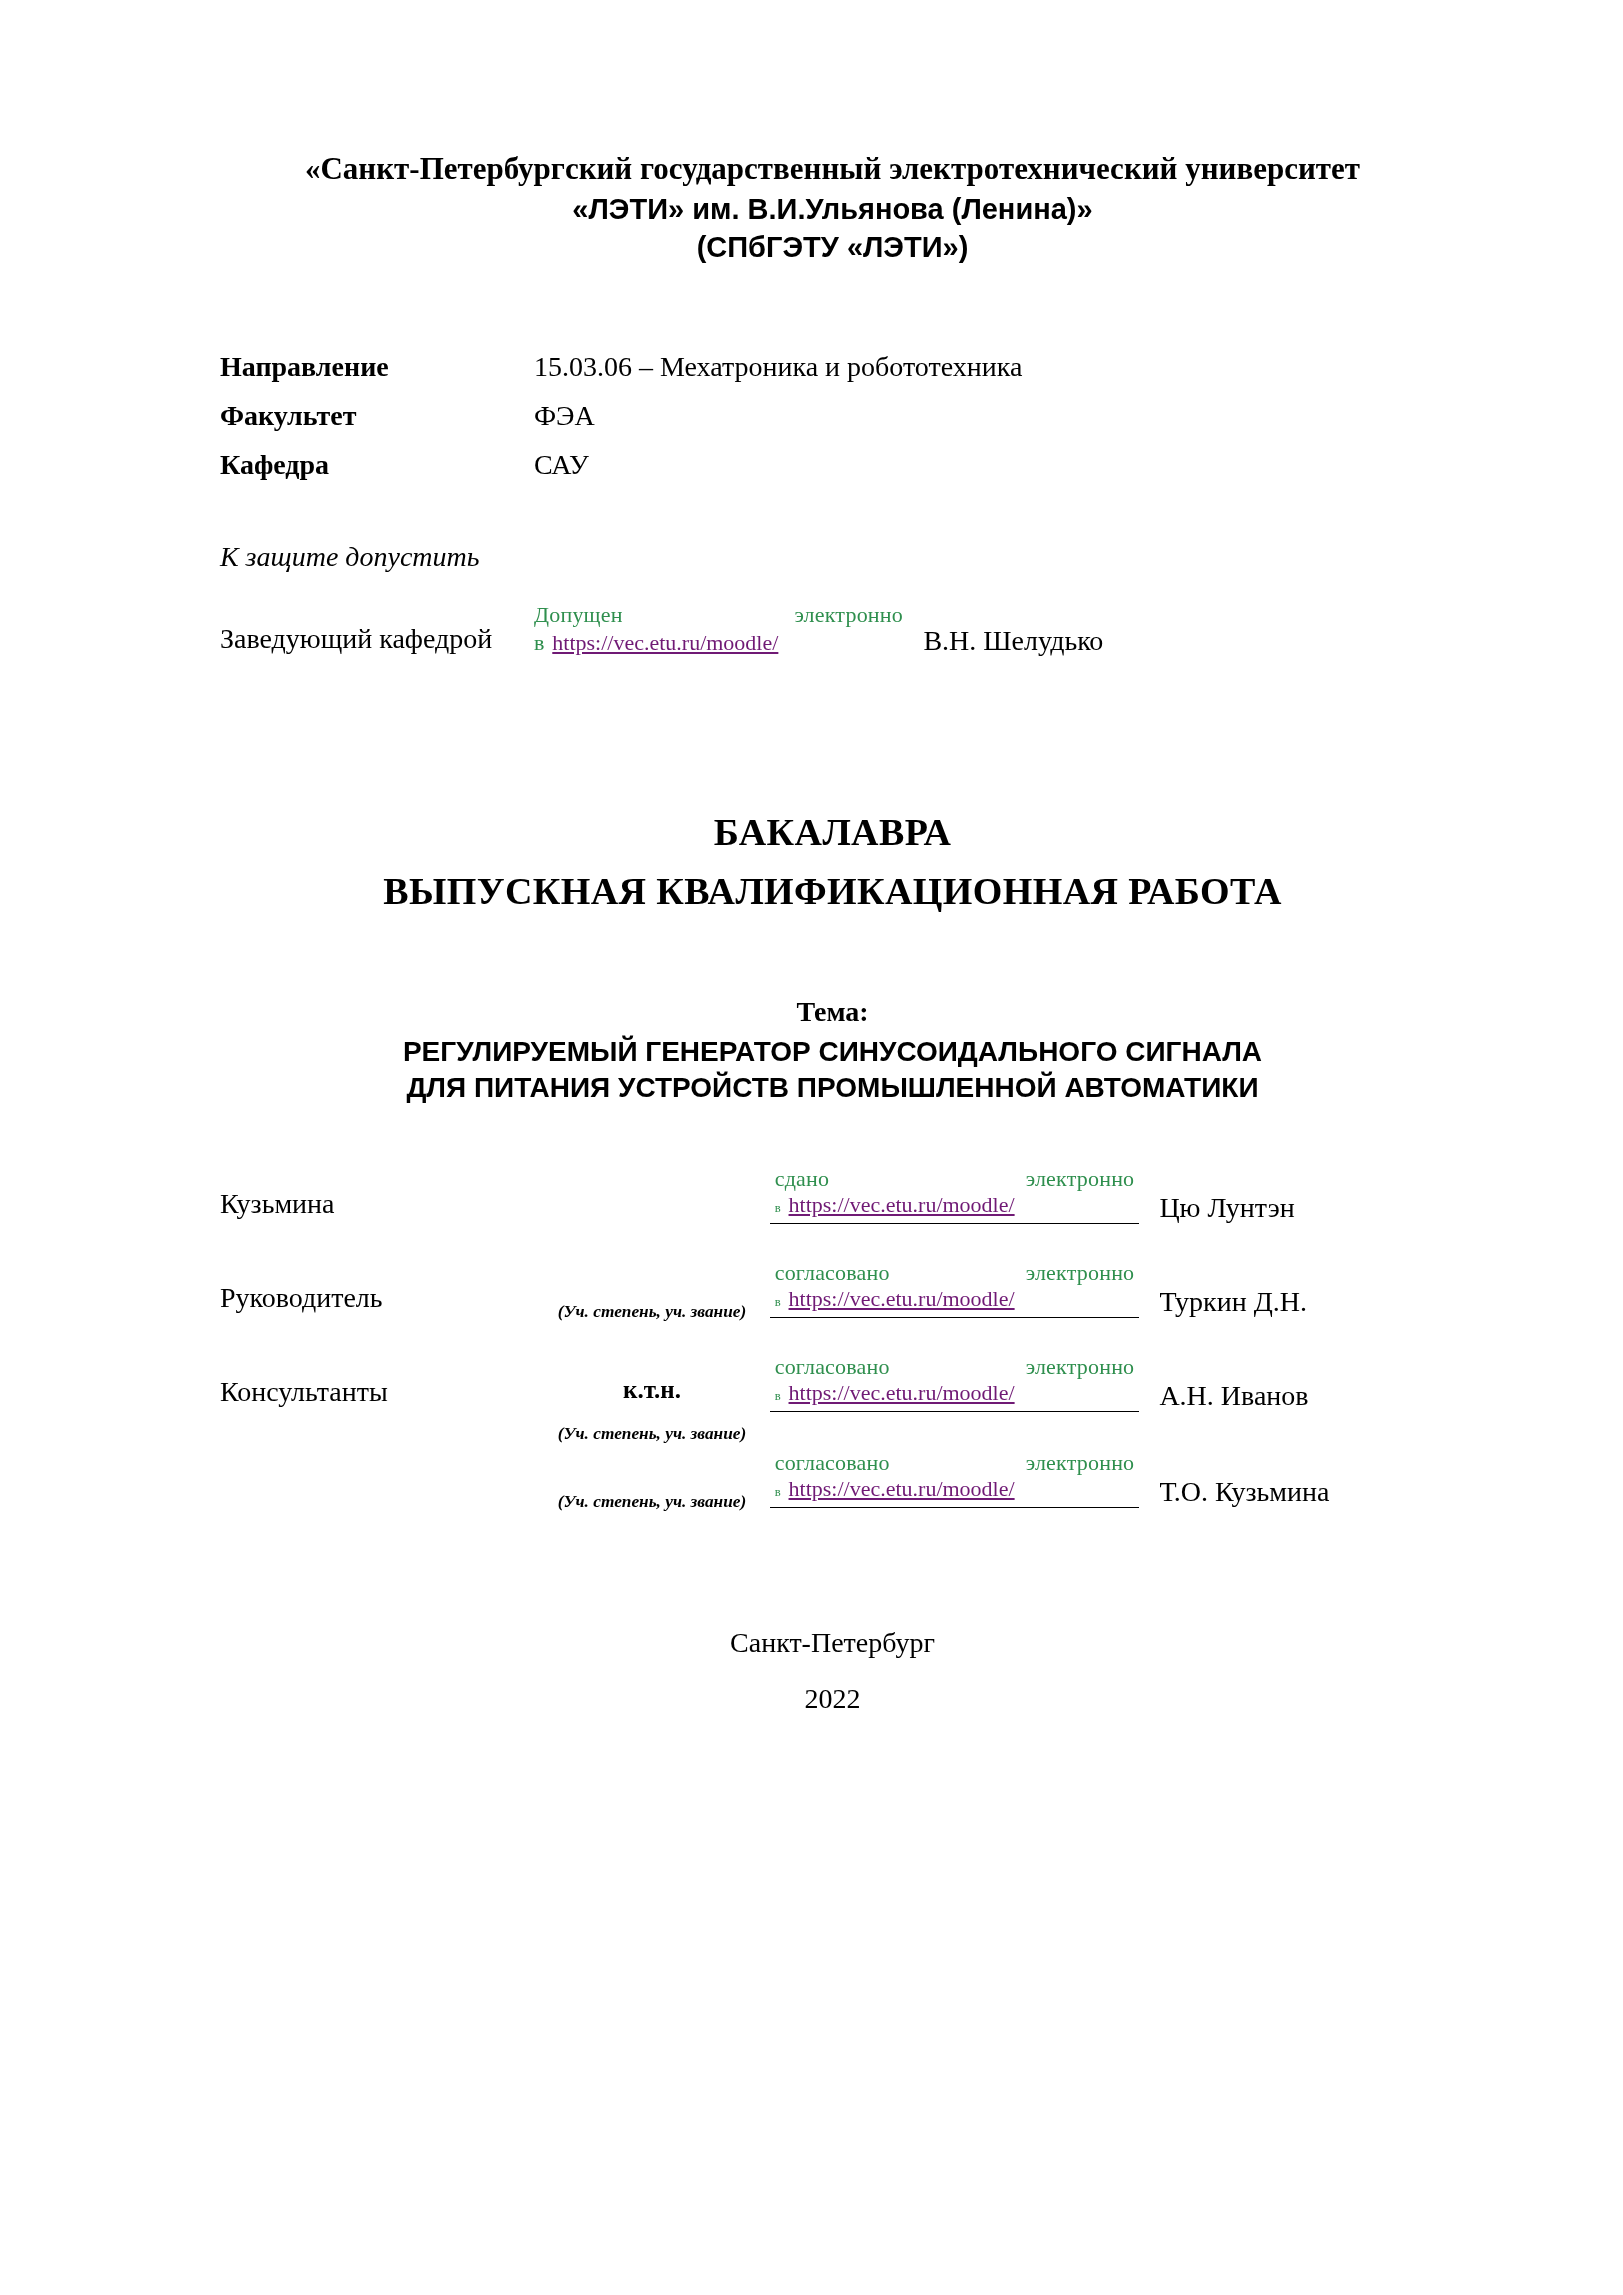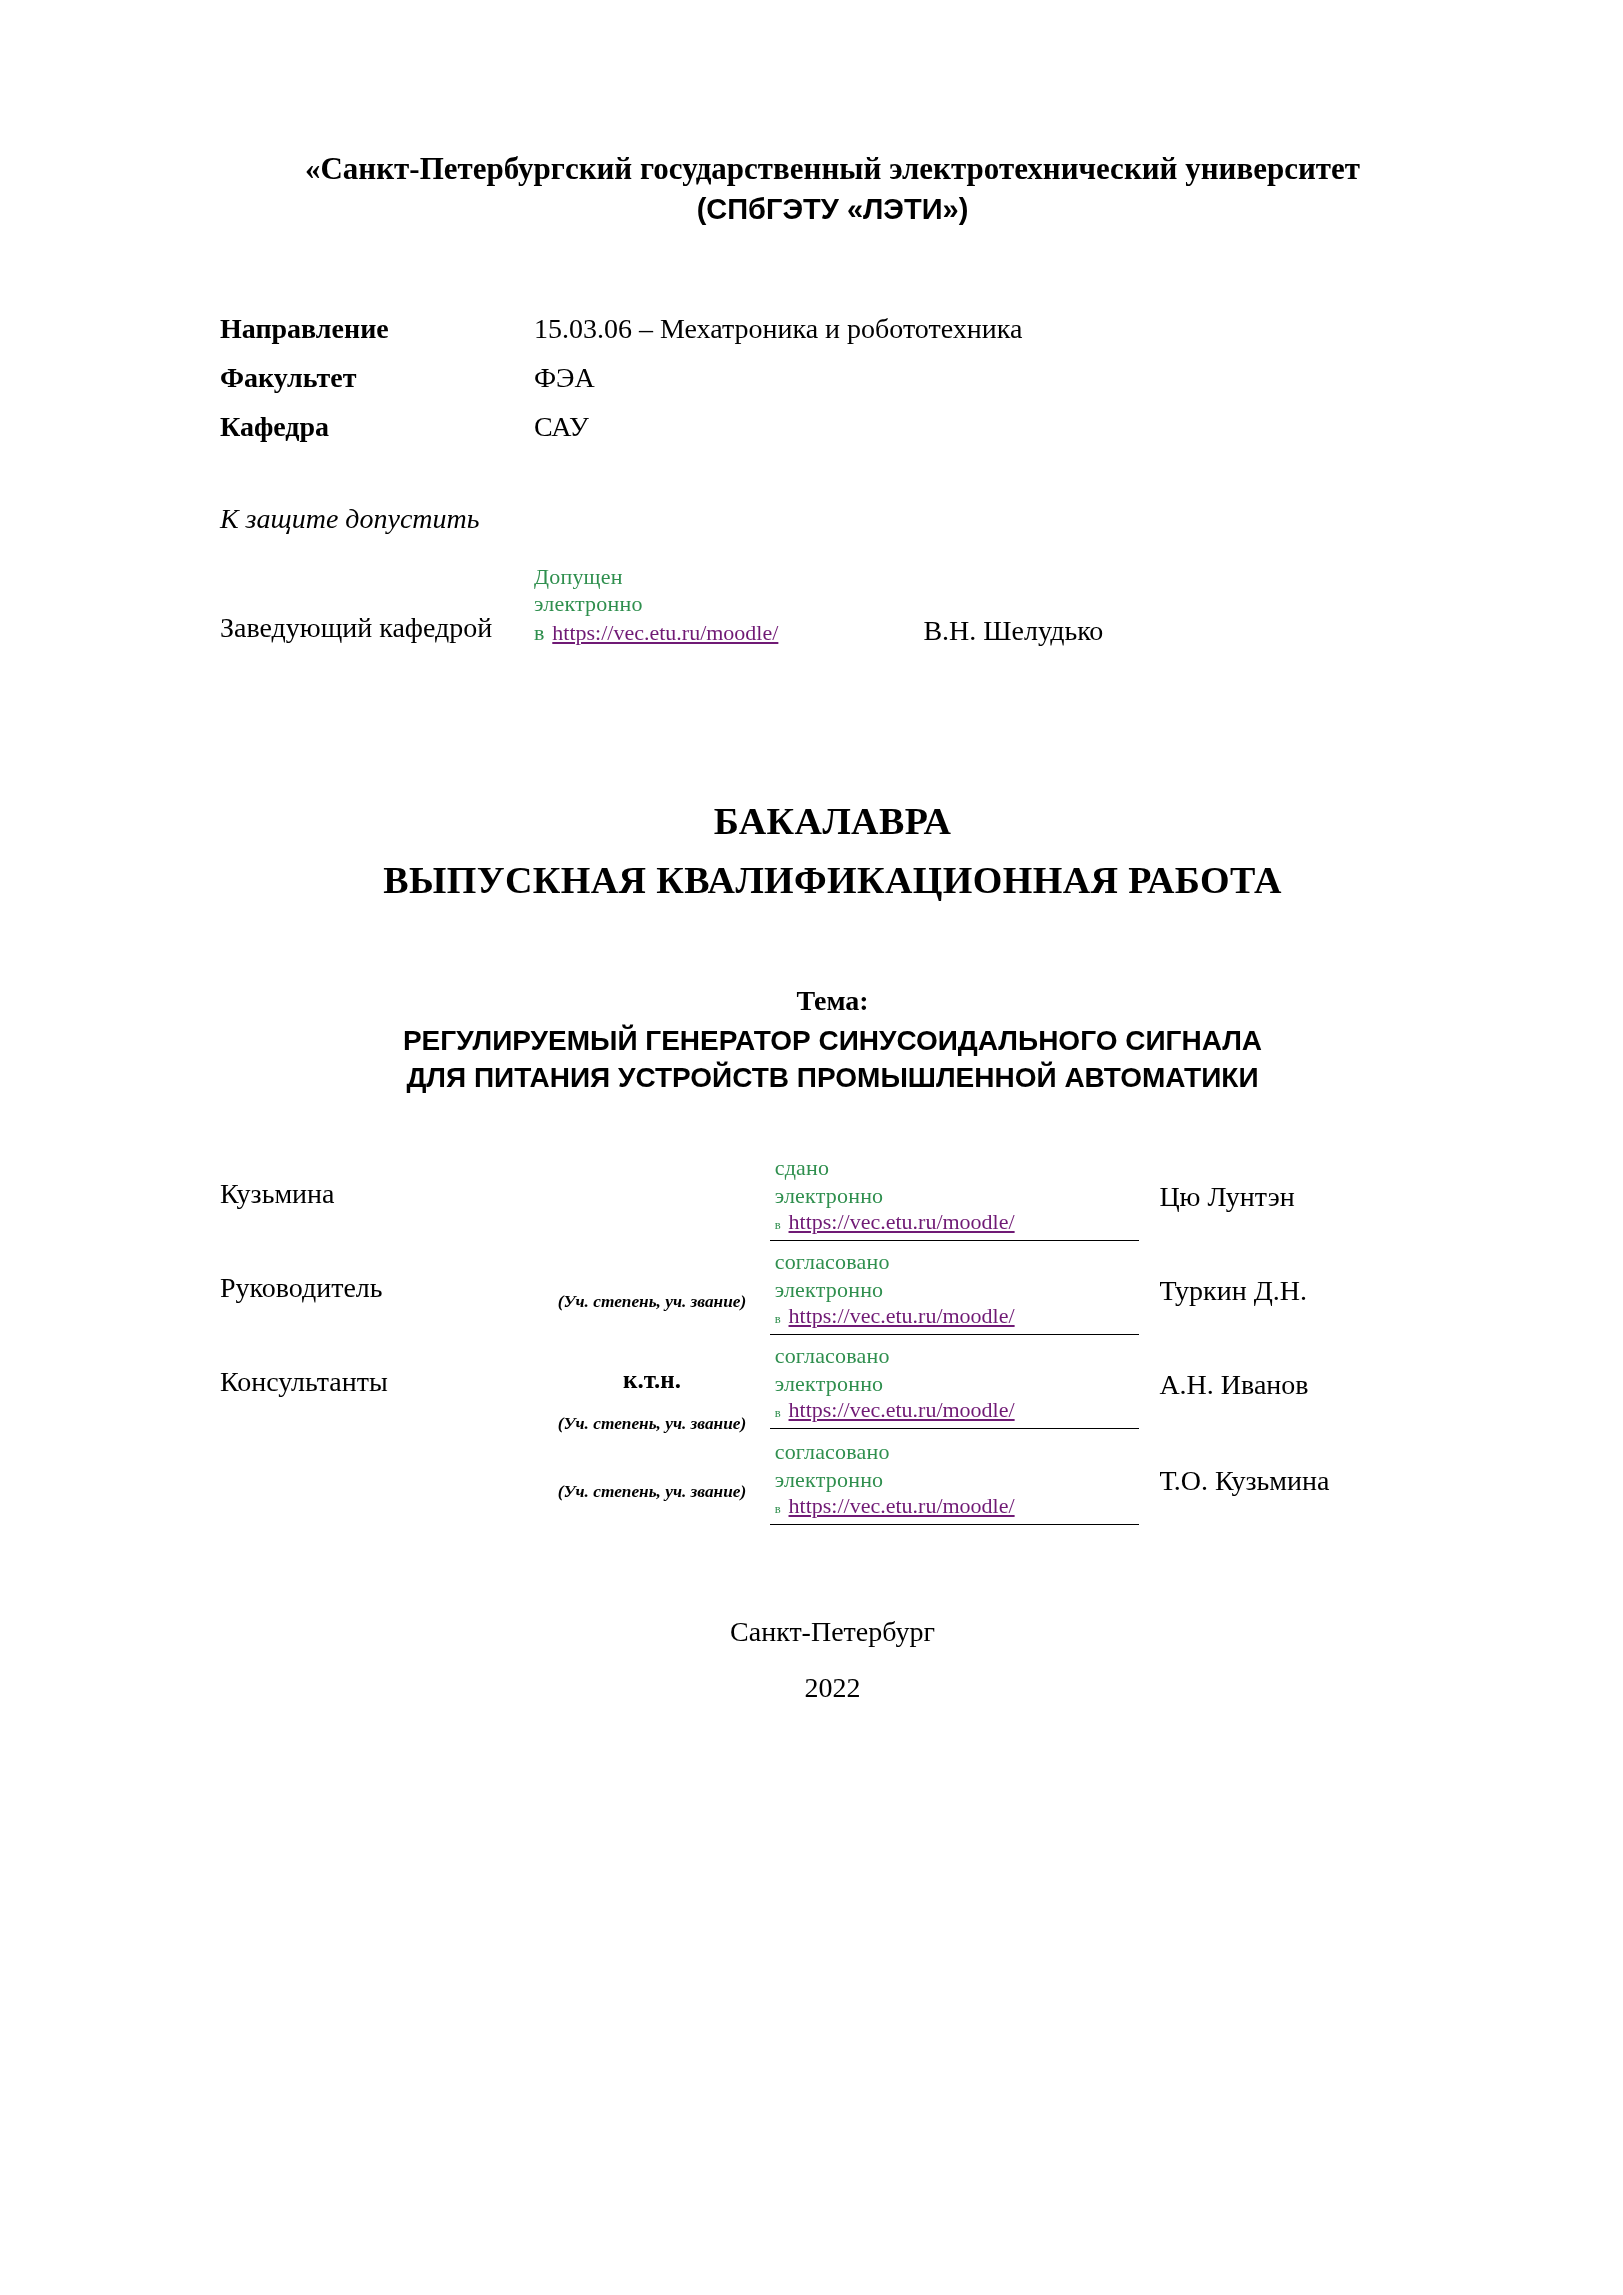--- a/index.html
+++ b/index.html
@@ -91,21 +91,20 @@
     flex: 0 0 369px;
     margin-right: 20.4px;
   }
   .sig-top {
     display: flex;
     justify-content: space-between;
     color: #2f8f4e;
     font-size: 22px;
     letter-spacing: 0.2px;
     line-height: 1.25;
-    flex-direction: column;
   }
   .sig-bottom {
     display: flex;
     align-items: baseline;
     color: #2f8f4e;
     font-size: 22px;
     line-height: 1.35;
   }
   .sig-bottom .v {
     margin-right: 7.9px;
@@ -207,20 +206,21 @@
   }
 </style>
 </head>
 <body>
 
 <div class="page">
   <div class="inner">
 
     <div class="uni-header">
       <div class="line1">«Санкт-Петербургский государственный электротехнический университет</div>
+      <div class="line2">«ЛЭТИ» им. В.И.Ульянова (Ленина)»</div>
       <div class="line3">(СПбГЭТУ «ЛЭТИ»)</div>
     </div>
 
     <div class="meta">
       <div class="meta-row">
         <div class="meta-label">Направление</div>
         <div class="meta-value">15.03.06 – Мехатроника и робототехника</div>
       </div>
       <div class="meta-row">
         <div class="meta-label">Факультет</div>

